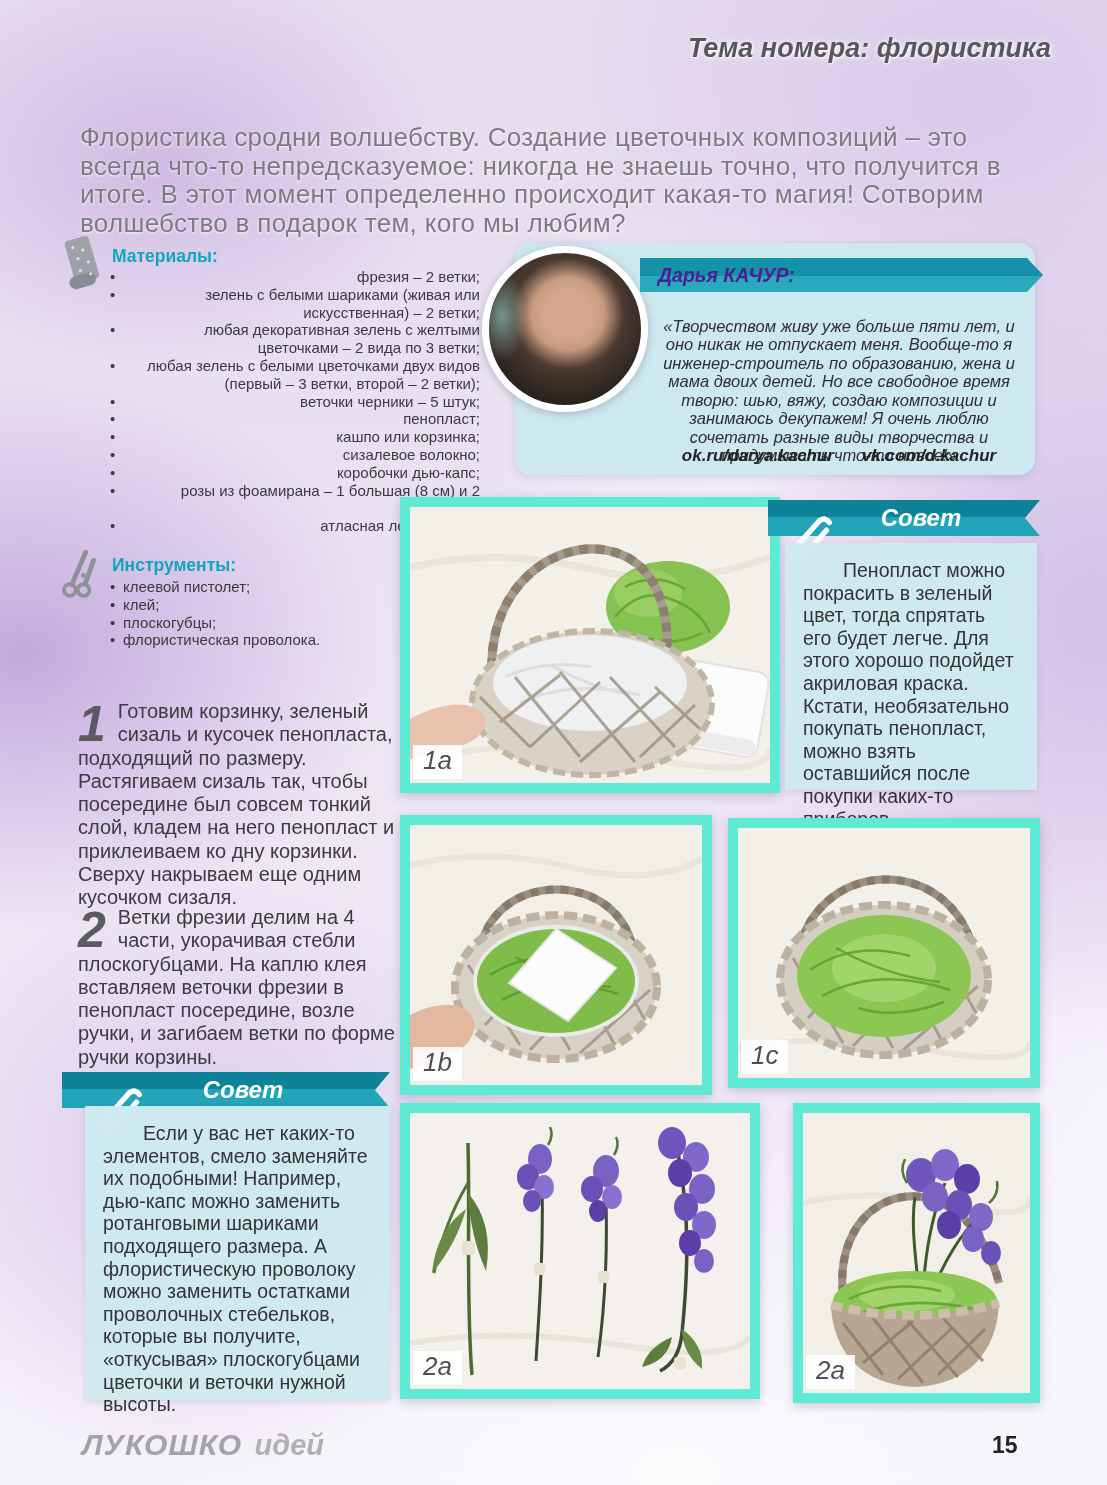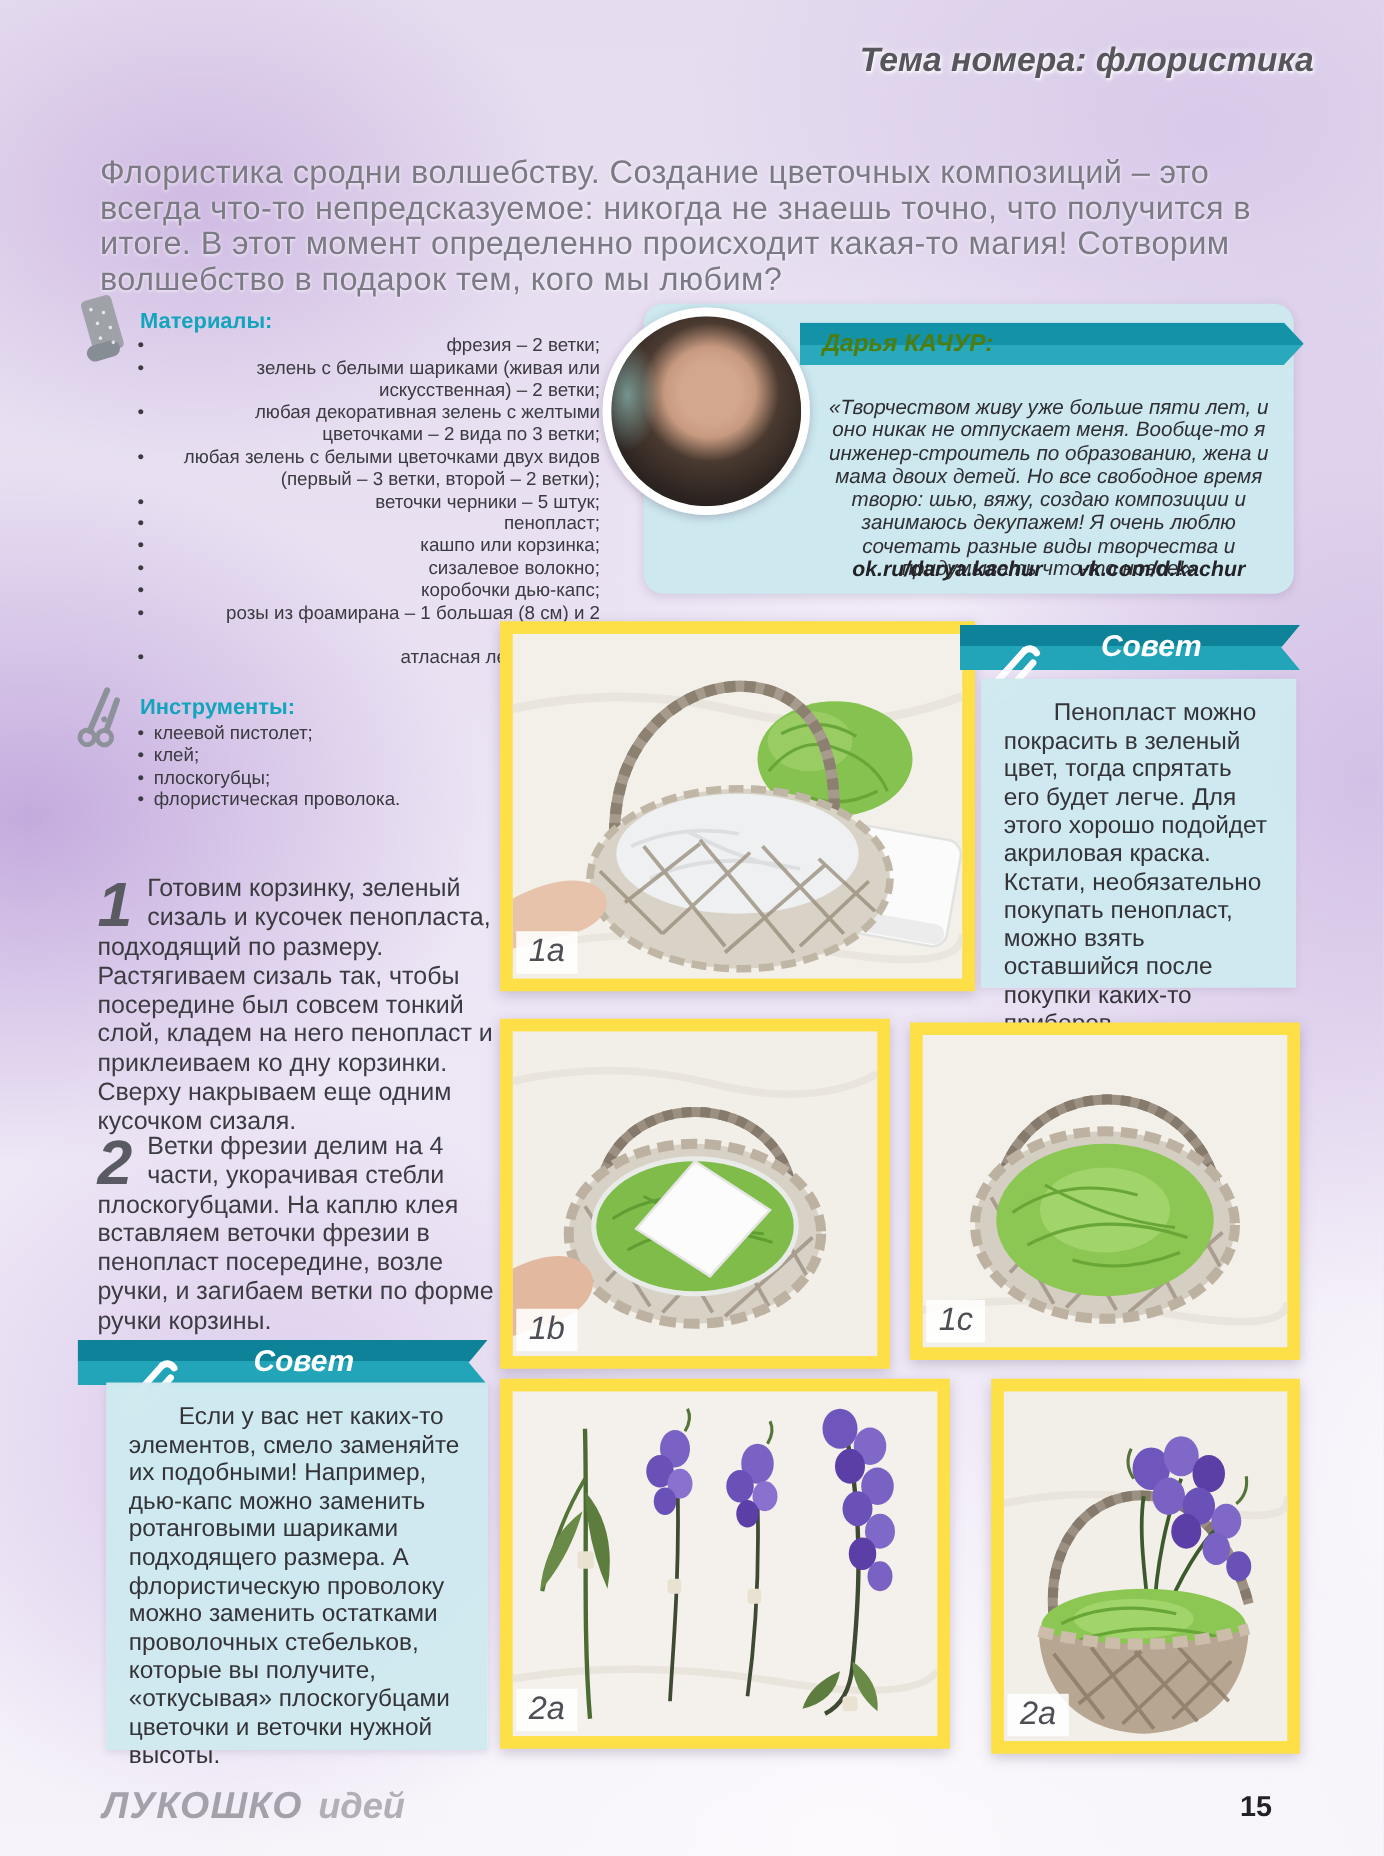--- a/index.html
+++ b/index.html
@@ -43,27 +43,27 @@
 
   .author{position:absolute;left:515px;top:243px;width:520px;height:232px;border-radius:16px;
     background:#cde9ef;box-shadow:0 2px 8px rgba(100,80,130,.18);}
   .avatar{position:absolute;left:482px;top:246px;width:152px;height:152px;border-radius:50%;
     border:7px solid #fff;box-shadow:0 2px 8px rgba(80,60,100,.3);overflow:hidden;
     background:radial-gradient(circle at 52% 40%, #d2a78e 0 20%, #c79a80 30%, #4a3a30 46%, #2b2320 72%, #241d1b 100%);}
   .avatar::after{content:"";position:absolute;left:-12px;top:18px;width:50px;height:90px;border-radius:50%;
     background:radial-gradient(closest-side, rgba(140,190,185,.7), transparent);}
   .aname{position:absolute;left:640px;top:258px;width:403px;height:34px;}
   .aname .band{background:linear-gradient(180deg,#1392a8 0 52%,#2aa9bc 52% 100%);}
-  .aname span{position:absolute;left:18px;line-height:34px;font-weight:bold;font-style:italic;font-size:19.5px;color:#4d7c0f;}
+  .aname span{position:absolute;left:18px;line-height:34px;font-weight:bold;font-style:italic;font-size:19.5px;color:#4c1d95;}
   .aquote{position:absolute;left:648px;top:300px;width:382px;text-align:center;font-style:italic;
     font-size:16.5px;line-height:18.5px;color:#2e2e33;}
   .alinks{position:absolute;left:648px;top:446px;width:382px;display:flex;justify-content:center;gap:28px;
     font-weight:bold;font-style:italic;font-size:17px;color:#232328;}
 
-  .photo{position:absolute;background:#fde047;padding:10px;box-shadow:0 3px 10px rgba(95,75,120,.28);}
+  .photo{position:absolute;background:#5eead4;padding:10px;box-shadow:0 3px 10px rgba(95,75,120,.28);}
   .photo svg{display:block;}
   .plabel{position:absolute;left:13px;bottom:14px;background:rgba(255,255,255,.88);
     padding:0 10px 3px;font-style:italic;font-size:26px;color:#4e4e55;}
 
   .logo{position:absolute;left:82px;top:1428px;font-style:italic;color:#a5a1aa;}
   .logo .l1{font-weight:bold;font-size:30px;letter-spacing:1px;}
   .logo .l2{font-weight:bold;font-size:29px;color:#b3afb7;margin-left:8px;}
   .pnum{position:absolute;left:992px;top:1432px;font-size:23px;font-weight:bold;color:#222226;}
   .icon{position:absolute;}
 </style>

